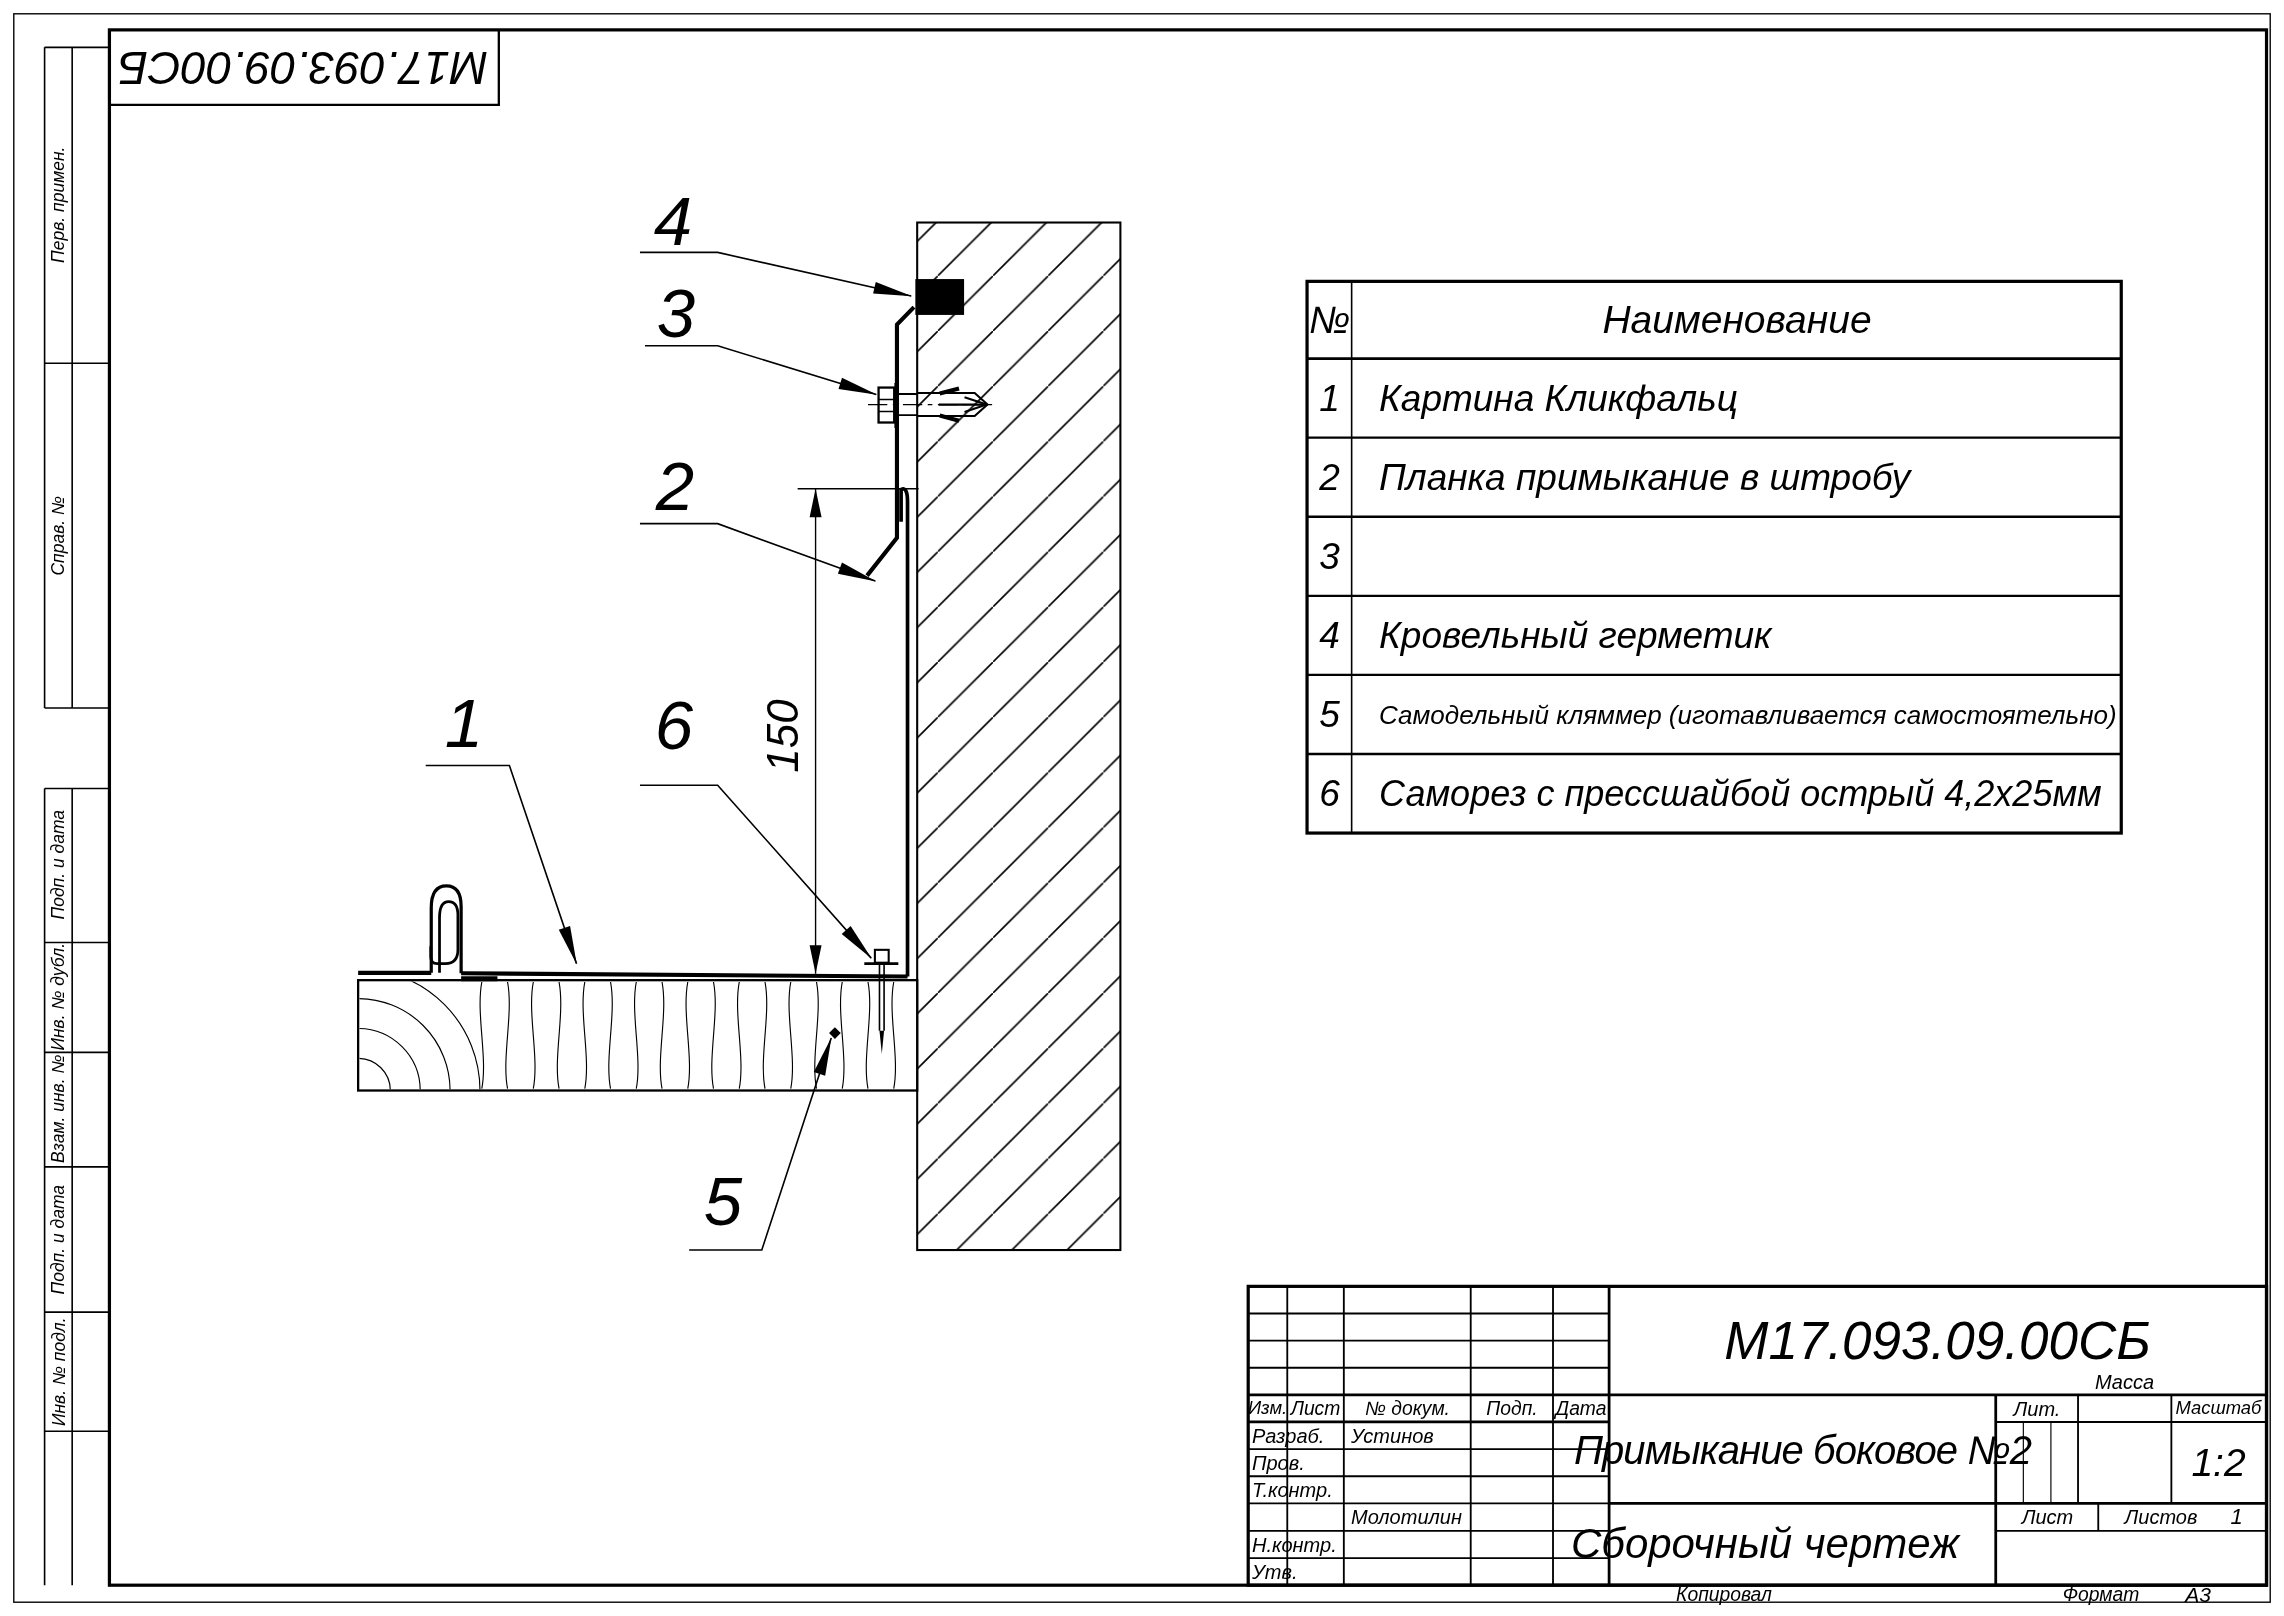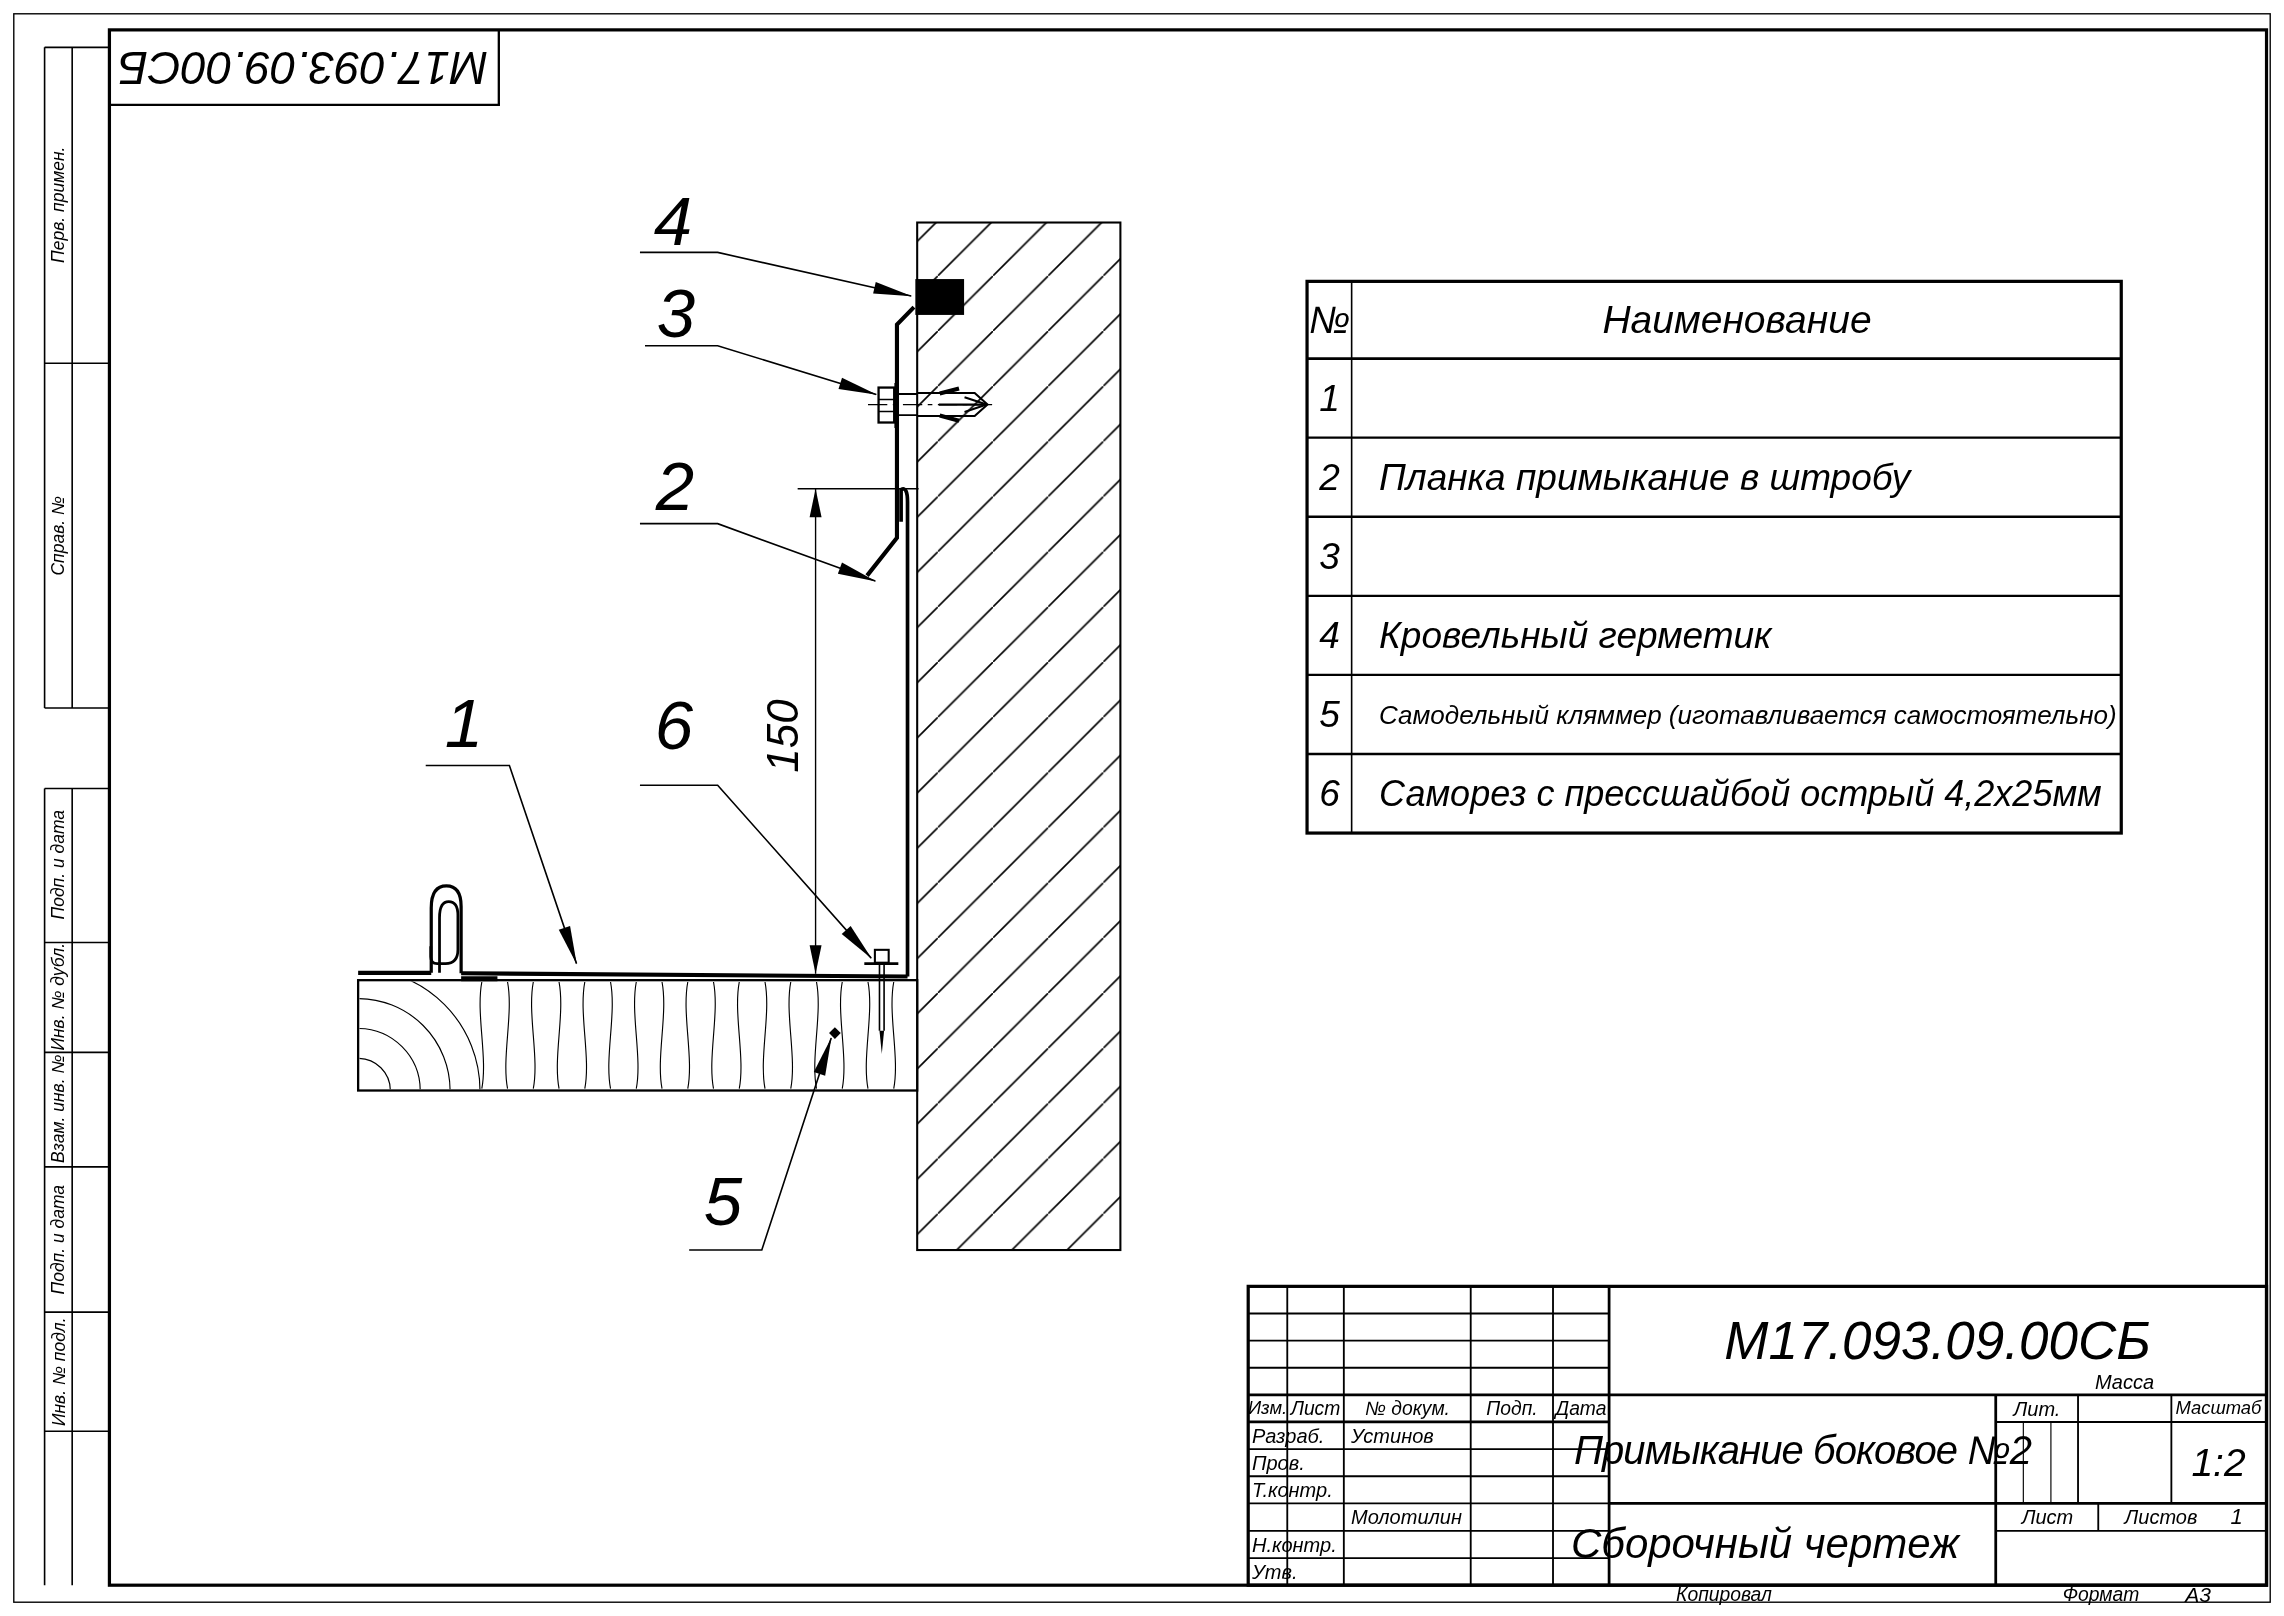--- a/index.html
+++ b/index.html
@@ -164,20 +164,21 @@
       <span>Подп. и дата</span>
     </div>
   <div class="t rot90" style="left:45px;top:1312px;width:27.6px;height:119px;font-size:17.5px;">
       <span>Инв. № подл.</span>
     </div>
 
   <div class="t" style="left:1307px;top:281px;width:45px;height:77px;font-size:38px;">№</div>
   <div class="t" style="left:1352px;top:281px;width:770px;height:77px;font-size:39px;border-radius:9px;">Наименование</div>
 
   <div class="t" style="left:1307px;top:359px;width:45px;height:79px;font-size:37px;">1</div>
+  <div class="t tl" style="left:1379px;top:359px;width:740px;height:79px;font-size:37px;">Картина Кликфальц</div>
   <div class="t" style="left:1307px;top:438px;width:45px;height:79px;font-size:37px;">2</div>
   <div class="t tl" style="left:1379px;top:438px;width:740px;height:79px;font-size:37px;">Планка примыкание в штробу</div>
   <div class="t" style="left:1307px;top:517px;width:45px;height:79px;font-size:37px;">3</div>
   <div class="t" style="left:1307px;top:596px;width:45px;height:79px;font-size:37px;">4</div>
   <div class="t tl" style="left:1379px;top:596px;width:740px;height:79px;font-size:37px;">Кровельный герметик</div>
   <div class="t" style="left:1307px;top:675px;width:45px;height:79px;font-size:37px;">5</div>
   <div class="t tl" style="left:1379px;top:675px;width:740px;height:79px;font-size:26px;">Самодельный кляммер (иготавливается самостоятельно)</div>
   <div class="t" style="left:1307px;top:754px;width:45px;height:79px;font-size:37px;">6</div>
   <div class="t tl" style="left:1379px;top:754px;width:740px;height:79px;font-size:36px;">Саморез с прессшайбой острый 4,2х25мм</div>
 

